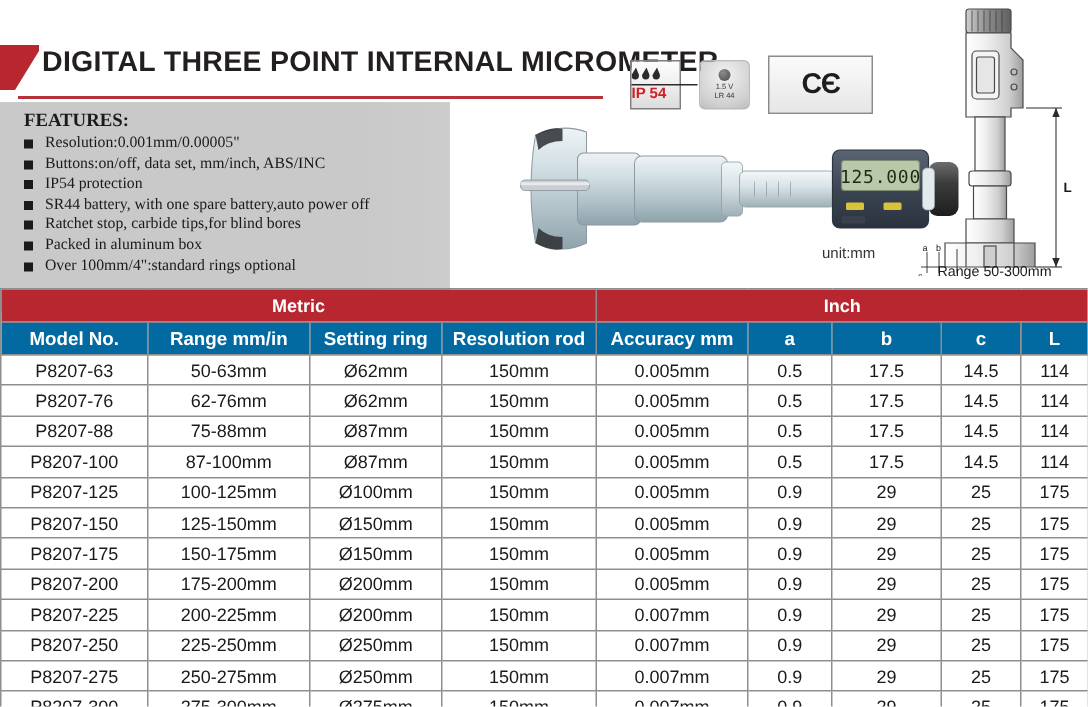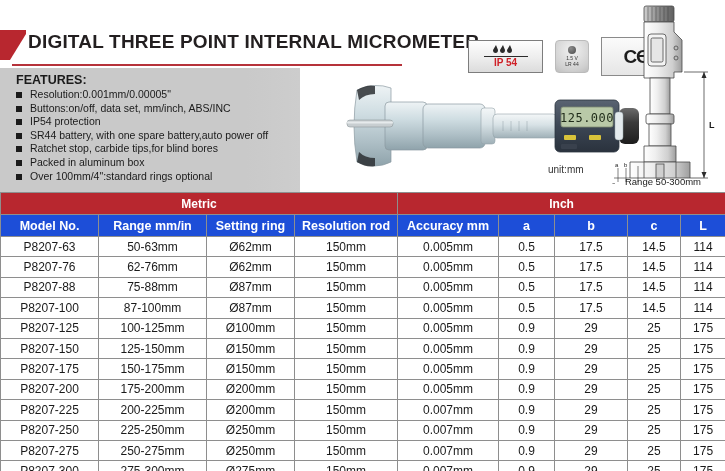--- a/index.html
+++ b/index.html
@@ -29,26 +29,25 @@
     font-family:"Liberation Sans", sans-serif;
   }
   .title-rule{
     position:absolute;left:12px;top:64px;width:390px;height:2px;
     background:#b6323a;
   }
 
   
   .badges{position:absolute;left:420px;top:37px;display:flex;align-items:center;gap:12px;}
   .badge-ip{
-    width:75px;height:33px;
+    width:34px;height:33px;
     border:1.5px solid #7d7d7d;
     background:linear-gradient(180deg,#fdfdfd 0%,#ededed 55%,#dcdcdc 100%);
-    display:flex;flex-direction:column;align-items:center;justify-content:center;
+    display:flex;flex-direction:column;justify-content:center;
     box-sizing:border-box;
-    margin-left:48px;
   }
   .ip-drops{font-size:9px;line-height:8px;color:#2b2b2b;letter-spacing:1px;height:10px;}
   .ip-line{width:44px;height:1.5px;background:#2b2b2b;margin:1px 0 1px;}
   .ip-text{font-size:10px;font-weight:bold;color:#cf2027;line-height:10px;}
   .badge-batt{
     width:34px;height:33px;border-radius:4px;
     background:radial-gradient(circle at 50% 30%,#f2f2f2,#cfcfcf 75%,#bdbdbd);
     border:1px solid #bbb;
     display:flex;flex-direction:column;align-items:center;justify-content:center;
     box-sizing:border-box;
@@ -63,20 +62,21 @@
     background:linear-gradient(180deg,#fbfbfb,#e6e6e6);
     display:flex;align-items:center;justify-content:center;box-sizing:border-box;
   }
   .ce-mark{font-size:19px;font-weight:bold;color:#1d1d1d;letter-spacing:-1px;
     font-family:"Liberation Sans", sans-serif;}
 
   
   .features{
     position:absolute;left:0;top:68px;width:300px;height:140px;
     background:linear-gradient(90deg,#c9c9c9 0%,#c9c9c9 82%,#cdcdcd 100%);
+    font-family:Liberation Serif, serif;
   }
   .features-inner{padding:5px 0 0 16px;}
   .feat-head{font-size:12.5px;font-weight:bold;color:#1a1a1a;margin-bottom:1px;}
   .feat-list{list-style:none;margin:0;padding:0;}
   .feat-list li{
     font-size:10.5px;color:#1a1a1a;line-height:13.6px;
     padding-left:14px;position:relative;white-space:nowrap;
   }
   .feat-list li .bullet{
     position:absolute;left:0;top:4px;width:6px;height:6px;background:#1a1a1a;
@@ -102,21 +102,21 @@
   }
   table.spec th,table.spec td{
     border:1px solid #8e8e8e;
     padding:0;text-align:center;vertical-align:middle;
   }
   .grp{
     background:#b8272f;color:#ffffff;font-size:12px;font-weight:bold;
     height:21px;border-color:#ffffff;
   }
   .colhead{
-    background:#1d4ed8;color:#ffffff;font-size:12.5px;font-weight:bold;
+    background:#0369a1;color:#ffffff;font-size:12.5px;font-weight:bold;
     height:21px;border-color:#ffffff;white-space:nowrap;margin-top:28px;
   }
   td.cell{
     height:19.4px;font-size:12px;color:#1a1a1a;background:#ffffff;
   }
   td.model{font-size:12px;}
 </style>
 </head>
 <body>
 

